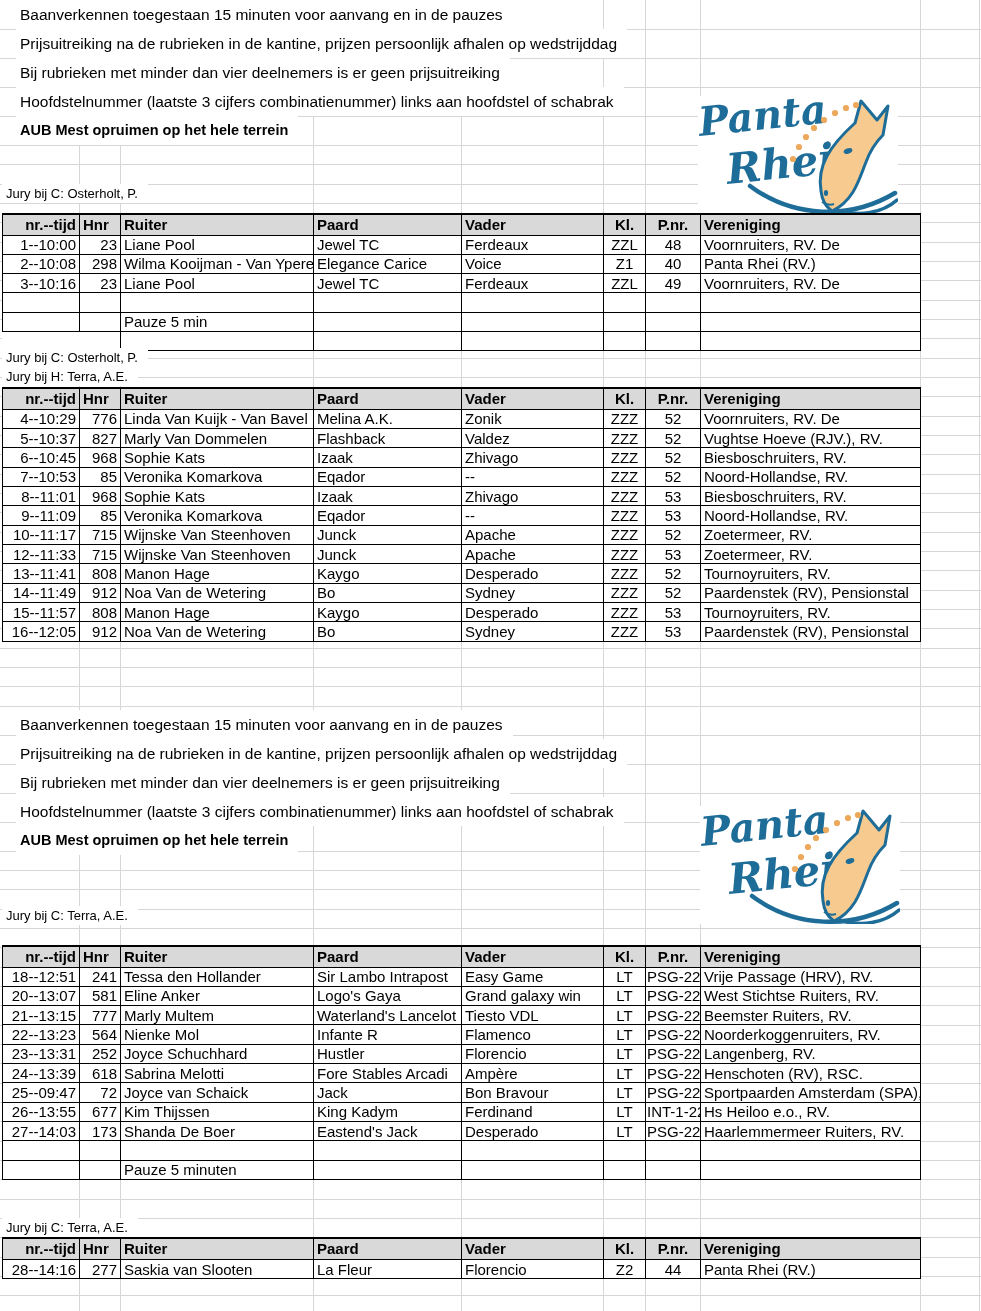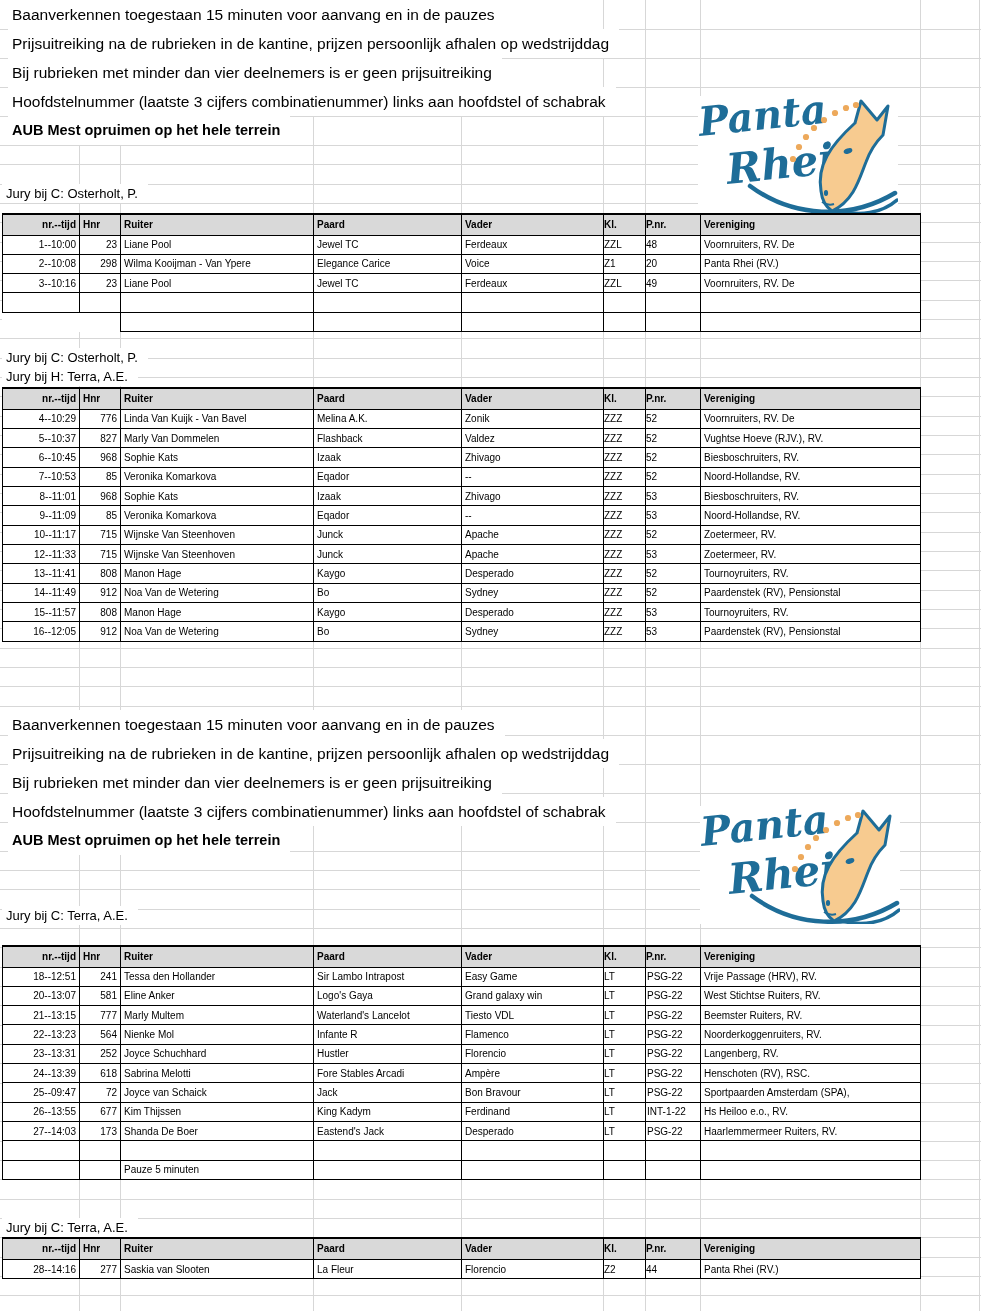--- a/index.html
+++ b/index.html
@@ -2,34 +2,34 @@
 <html><head>
 <meta charset="utf-8">
 <style>
   html,body{margin:0;padding:0;background:#fff;}
   #sheet{position:relative;width:981px;height:1311px;background:#fff;overflow:hidden;
          font-family:"Liberation Sans",sans-serif;color:#000;}
   
   .hline{position:absolute;left:0;width:981px;height:1px;background:#d7d7d7;}
   .vline{position:absolute;top:0;height:1311px;width:1px;background:#d7d7d7;}
   
-  .note{position:absolute;left:8px;height:29px;line-height:29px;background:#fff;
+  .note{position:absolute;left:16px;height:29px;line-height:29px;background:#fff;
         white-space:nowrap;padding:0 10px 0 4px;font-size:15.5px;text-align:center;}
   .note-bold{font-size:14.5px;font-weight:bold;}
   .jury{position:absolute;left:2px;height:19px;line-height:19px;background:#fff;
         white-space:nowrap;padding:0 10px 0 4px;font-size:13px;}
   
   .rtable{position:absolute;left:2px;width:918px;border-collapse:collapse;table-layout:fixed;
-          background:#fff;font-size:10px;}
+          background:#fff;font-size:15px;}
   .rtable th,.rtable td{border:1px solid #000;overflow:hidden;white-space:nowrap;padding:0;}
   .rtable thead th{background:#d9d9d9;font-weight:bold;border-top:2px solid #000;height:20px;}
   .rtable tbody tr{height:19.33px;}
   .ar{text-align:right;padding-right:3px !important;}
   .al{text-align:left;padding-left:3px !important;}
-  .ac{text-align:left;}
+  .ac{text-align:center;}
   .alp{text-align:left;padding-left:1px !important;}
   td.nb{border:none;}
   
   .logo{position:absolute;width:200px;height:118px;background:#fff;}
   .logo svg{display:block;}
   .lgw{font-family:"DejaVu Serif",serif;font-style:italic;font-weight:bold;}
 </style>
 </head>
 <body>
 
@@ -171,37 +171,47 @@
           <td class="ac">48</td>
           <td class="al">Voornruiters, RV. De</td>
         </tr>
         <tr>
           <td class="ar">2--10:08</td>
           <td class="ar">298</td>
           <td class="al">Wilma Kooijman - Van Ypere</td>
           <td class="al">Elegance Carice</td>
           <td class="al">Voice</td>
           <td class="ac">Z1</td>
-          <td class="ac">20</td>
+          <td class="ac">40</td>
           <td class="al">Panta Rhei (RV.)</td>
         </tr>
         <tr>
           <td class="ar">3--10:16</td>
           <td class="ar">23</td>
           <td class="al">Liane Pool</td>
           <td class="al">Jewel TC</td>
           <td class="al">Ferdeaux</td>
           <td class="ac">ZZL</td>
           <td class="ac">49</td>
           <td class="al">Voornruiters, RV. De</td>
         </tr>
         <tr>
           <td></td>
           <td></td>
           <td></td>
+          <td></td>
+          <td></td>
+          <td></td>
+          <td></td>
+          <td></td>
+        </tr>
+        <tr>
+          <td></td>
+          <td></td>
+          <td class="al">Pauze 5 min</td>
           <td></td>
           <td></td>
           <td></td>
           <td></td>
           <td></td>
         </tr>
         <tr>
           <td class="nb"></td>
           <td class="nb"></td>
           <td></td>

